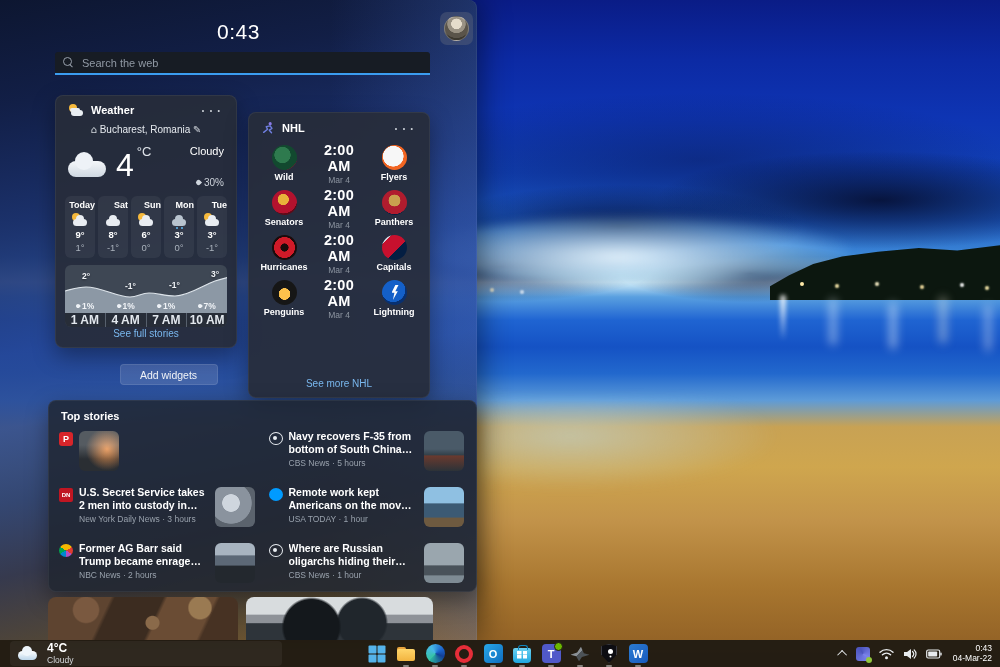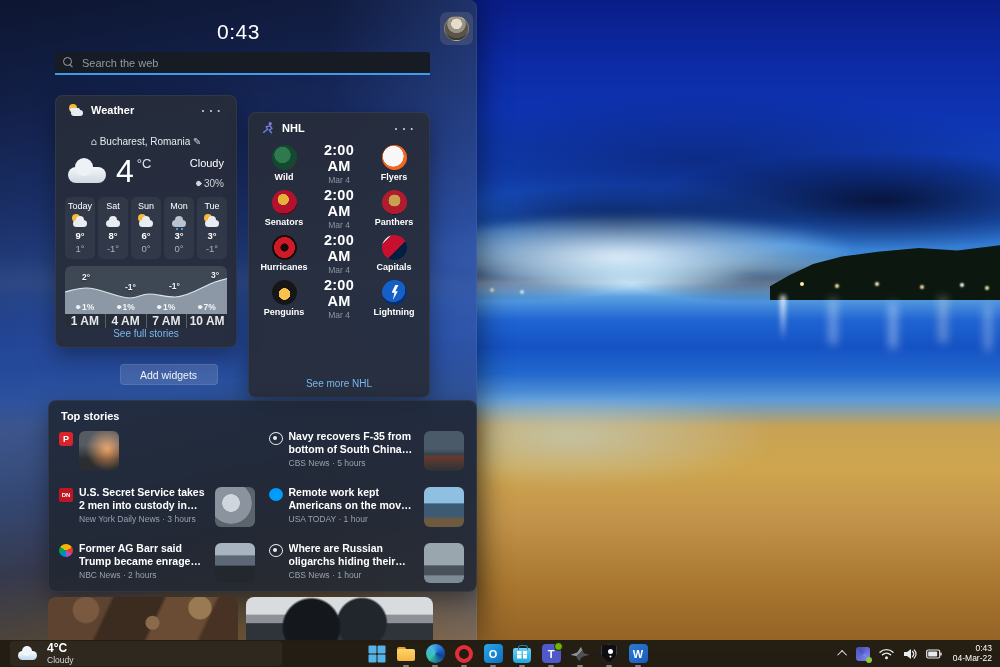--- a/index.html
+++ b/index.html
@@ -61,35 +61,35 @@
   .card-head { display:flex; align-items:center; padding:8px 10px 4px 12px; }
   .card-title { font-size:11px; font-weight:700; margin-left:7px; flex:1; }
   .ellipsis-icon { color:#cfd4da; font-size:11px; letter-spacing:2px; line-height:6px; padding:2px 4px; border-radius:4px; }
   .ellipsis-icon::before { content:"\2022\2009\2022\2009\2022"; font-size:7px; }
 
   
   .weather-card { left:55px; top:95px; width:182px; height:253px; }
   .sun-cloud-icon { position:relative; width:16px; height:12px; }
   .sun-cloud-icon::before { content:""; position:absolute; left:1px; top:0; width:8px; height:8px; border-radius:50%; background:#f6b93c; }
   .sun-cloud-icon::after { content:""; position:absolute; left:3px; bottom:0; width:12px; height:6px; border-radius:5px; background:#e9edf2; box-shadow:-2px -3px 0 -1px #e9edf2; }
-  .loc-row { text-align:center; font-size:10px; color:#e6eaef; margin-top:16px; }
+  .loc-row { text-align:center; font-size:10px; color:#e6eaef; margin-top:4px; }
   .home-icon, .pencil-icon { font-family:"DejaVu Sans",sans-serif; font-size:10px; color:#cfd4da; }
   .current-row { display:flex; align-items:center; padding:6px 12px 4px 10px; }
   .big-cloud { position:relative; width:44px; height:26px; margin-right:6px; }
   .big-cloud::before { content:""; position:absolute; left:2px; bottom:1px; width:38px; height:16px; border-radius:10px; background:linear-gradient(180deg,#f4f7fa,#cfd8e2); }
   .big-cloud::after { content:""; position:absolute; left:9px; top:0; width:18px; height:18px; border-radius:50%; background:#eef2f7; }
   .cur-temp { font-size:32px; font-weight:400; line-height:1; }
   .cur-unit { font-size:13px; font-weight:400; color:#dfe4ea; align-self:flex-start; margin:3px 0 0 3px; }
   .cur-right { margin-left:auto; text-align:right; }
   .cur-cond { font-size:11px; }
-  .cur-precip { font-size:10px; color:#cdd3da; display:flex; align-items:center; justify-content:flex-end; gap:3px; margin-top:7px; }
+  .cur-precip { font-size:10px; color:#cdd3da; display:flex; align-items:center; justify-content:flex-end; gap:3px; margin-top:18px; }
   .drop-icon { width:5px; height:5px; background:#cfd6de; border-radius:50% 0 50% 50%; transform:rotate(45deg); display:inline-block; }
   .days-row { display:flex; gap:3px; padding:4px 9px 0 9px; }
   .day-tile { flex:1; background:rgba(255,255,255,.055); border-radius:6px; text-align:center; padding:4px 0 5px; }
-  .day-name { font-size:9px; font-weight:400; }
+  .day-name { font-size:9px; font-weight:700;text-align:right; }
   .wi { position:relative; width:20px; height:14px; margin:3px auto 2px; }
   .wi .sun { position:absolute; left:2px; top:0; width:8px; height:8px; border-radius:50%; background:#f6b93c; }
   .wi .cl { position:absolute; left:3px; bottom:1px; width:14px; height:7px; background:#e9edf2; border-radius:6px; }
   .wi .cl::before { content:""; position:absolute; left:3px; top:-4px; width:8px; height:8px; background:inherit; border-radius:50%; }
   .wi.rain .cl { background:#b9c4cf; }
   .wi.rain::after { content:""; position:absolute; bottom:-2px; left:7px; width:2px; height:2px; border-radius:50%; background:#5fb9f0; box-shadow:5px 0 0 #5fb9f0; }
   .day-hi { font-size:9.5px; font-weight:700; margin-top:2px; }
   .day-lo { font-size:9.5px; color:#aab2bc; margin-top:2px; }
   .hourly-box { position:relative; margin:7px 9px 0; height:62px; border-radius:6px; overflow:hidden; background:#3e4754; }
   .hourly-area { position:absolute; left:0; bottom:14px; width:164px; height:48px; display:block; }

